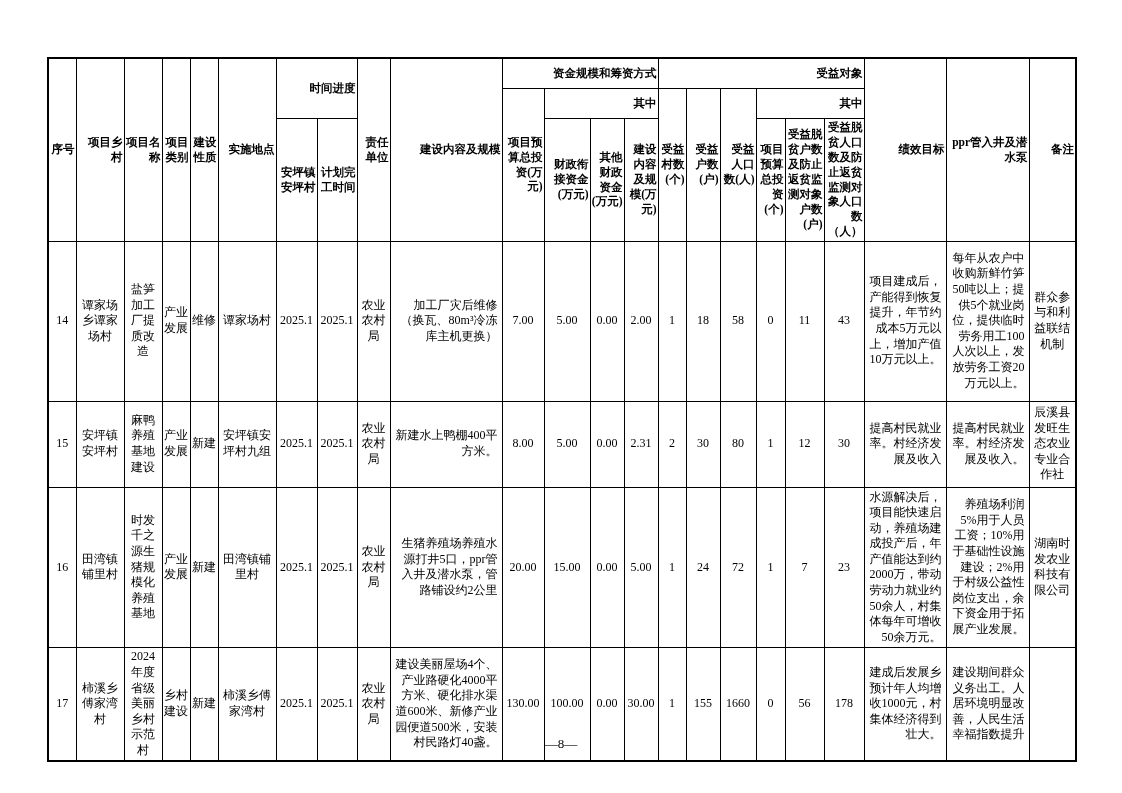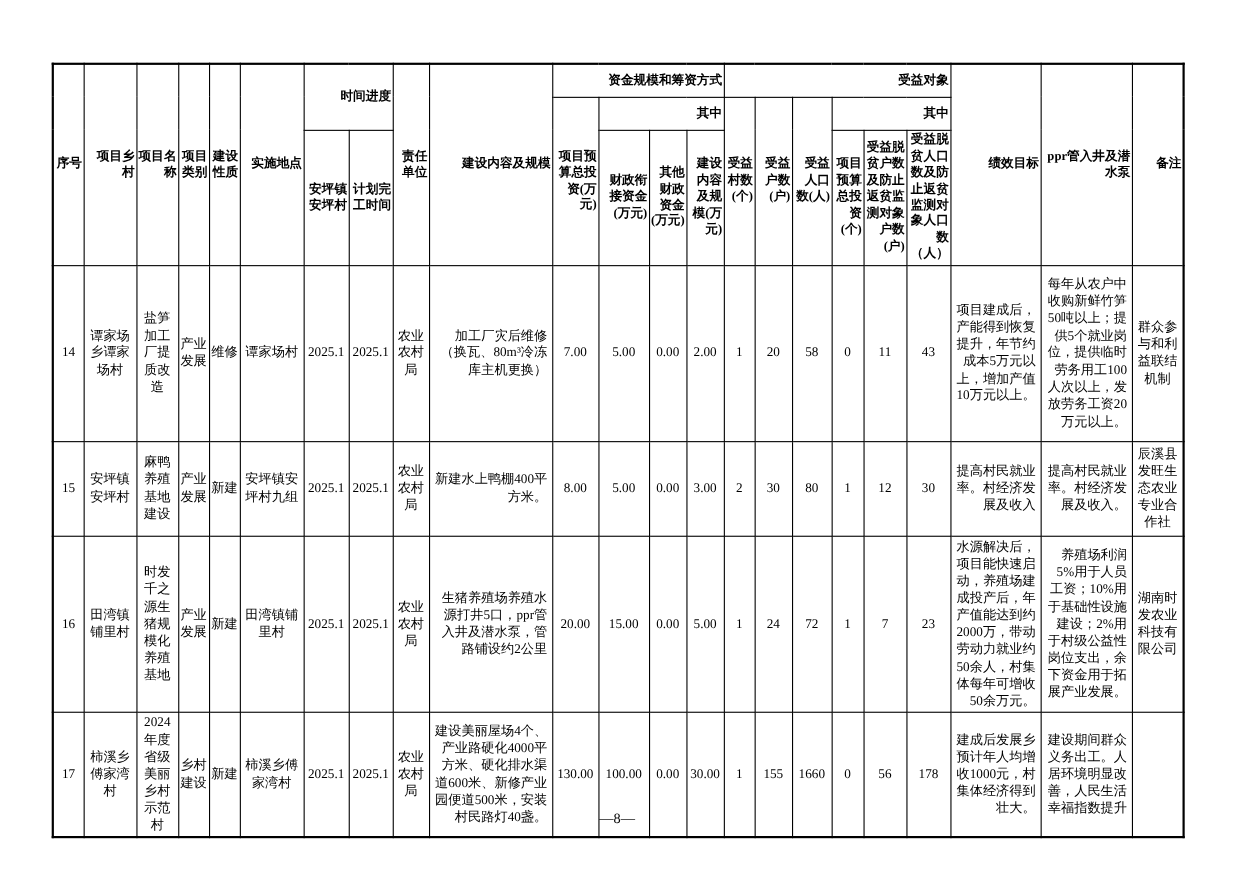--- a/index.html
+++ b/index.html
@@ -110,21 +110,21 @@
         <td>谭家场村</td>
         <td>2025.1</td>
         <td>2025.1</td>
         <td>农业农村局</td>
         <td class="l">加工厂灾后维修（换瓦、80m³冷冻库主机更换）</td>
         <td>7.00</td>
         <td>5.00</td>
         <td>0.00</td>
         <td>2.00</td>
         <td>1</td>
-        <td>20</td>
+        <td>18</td>
         <td>58</td>
         <td>0</td>
         <td>11</td>
         <td>43</td>
         <td class="l">项目建成后，产能得到恢复提升，年节约成本5万元以上，增加产值10万元以上。</td>
         <td class="l">每年从农户中收购新鲜竹笋50吨以上；提供5个就业岗位，提供临时劳务用工100人次以上，发放劳务工资20万元以上。</td>
         <td>群众参与和利益联结机制</td>
       </tr>
       <tr class="r1">
         <td>15</td>
@@ -133,21 +133,21 @@
         <td>产业发展</td>
         <td>新建</td>
         <td>安坪镇安坪村九组</td>
         <td>2025.1</td>
         <td>2025.1</td>
         <td>农业农村局</td>
         <td class="l">新建水上鸭棚400平方米。</td>
         <td>8.00</td>
         <td>5.00</td>
         <td>0.00</td>
-        <td>3.00</td>
+        <td>2.31</td>
         <td>2</td>
         <td>30</td>
         <td>80</td>
         <td>1</td>
         <td>12</td>
         <td>30</td>
         <td class="l">提高村民就业率。村经济发展及收入</td>
         <td class="l">提高村民就业率。村经济发展及收入。</td>
         <td>辰溪县发旺生态农业专业合作社</td>
       </tr>

